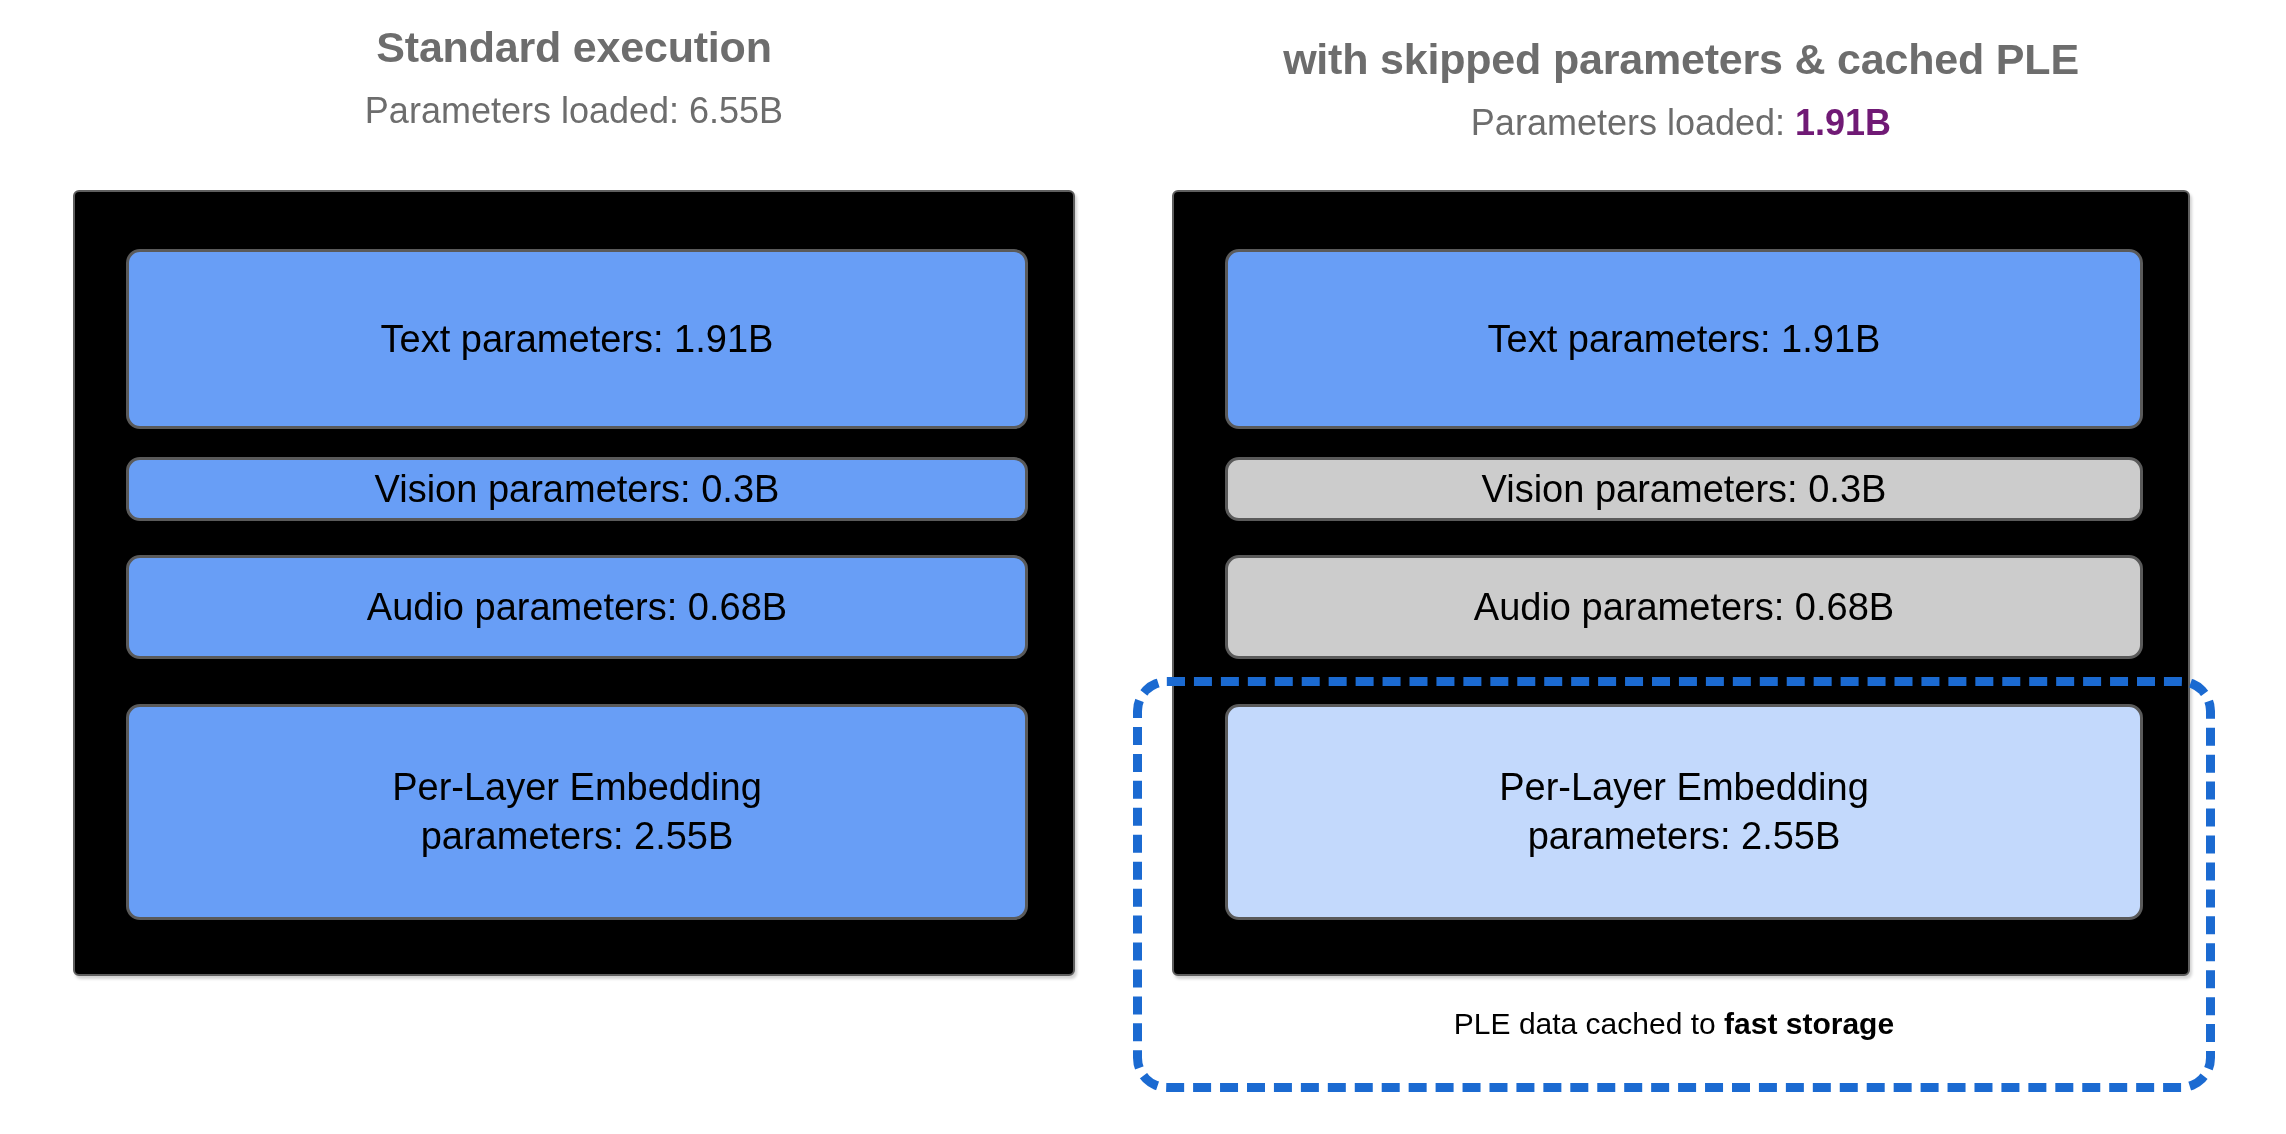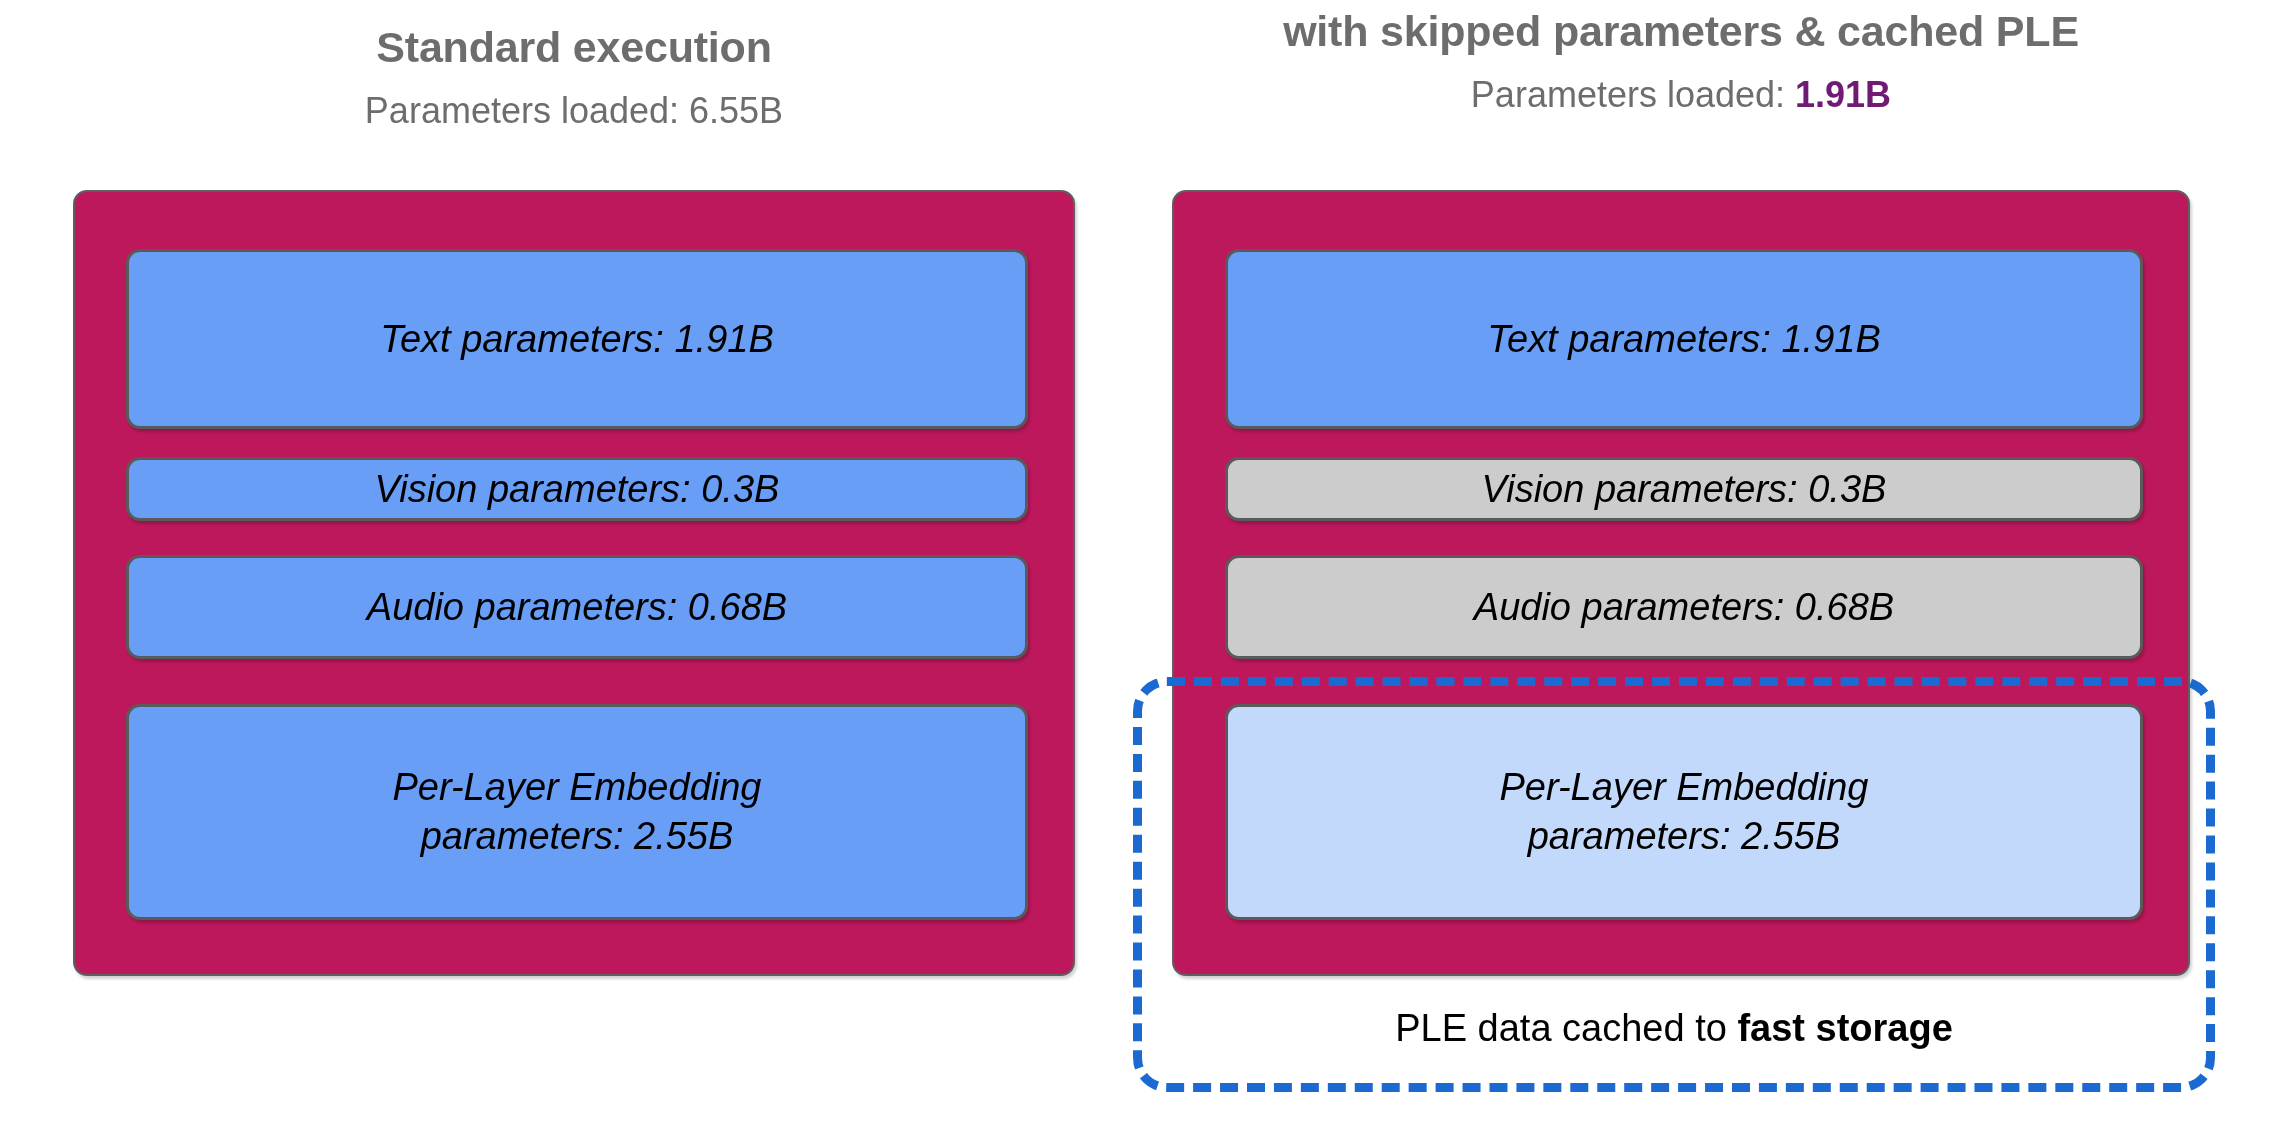--- a/index.html
+++ b/index.html
@@ -40,26 +40,25 @@
     color: #6d6d6d;
     line-height: 1.1;
     margin-top: 20px;
     white-space: nowrap;
   }
   .col-subtitle b { font-weight: bold; color: #701a75; }
 
   
   .panel {
     position: absolute;
-    background: #be185d;
+    background: #000000;
     border: 2px solid #5f5f5f;
-    border-radius: 14px;
+    border-radius: 6px;
     box-sizing: border-box;
     box-shadow: 2px 3px 3px rgba(0,0,0,0.18);
-    font-style: italic;
   }
 
   
   .pbox {
     position: absolute;
     box-sizing: border-box;
     border: 3px solid #5a5a5a;
     border-radius: 14px;
     display: flex;
     align-items: center;
@@ -80,38 +79,38 @@
     box-sizing: border-box;
     border: 9px dashed #1b6ad1;
     border-radius: 34px;
     background: transparent;
     pointer-events: none;
   }
 
   .cache-caption {
     position: absolute;
     text-align: center;
-    font-size: 38px;
+    font-size: 30px;
     color: #000000;
     line-height: 1.2;
     white-space: nowrap;
   }
   .cache-caption b { font-weight: bold; }
 </style>
 </head>
 <body>
 
 <div class="stage">
 
   <div class="col-header" style="left:73px; top:24px; width:1002px;">
     <div class="col-title">Standard execution</div>
     <div class="col-subtitle"><span>Parameters loaded: </span><span>6.55B</span></div>
   </div>
 
-  <div class="col-header" style="left:1172px; top:8px; width:1018px;">
+  <div class="col-header" style="left:1172px; top:36px; width:1018px;">
     <div class="col-title">with skipped parameters &amp; cached PLE</div>
     <div class="col-subtitle"><span>Parameters loaded: </span><b>1.91B</b></div>
   </div>
 
   <div class="panel" style="left:73px; top:190px; width:1002px; height:786px;">
 
     <div class="pbox blue" style="left:51px; top:57px; width:902px; height:180px;">
       <span>Text parameters: 1.91B</span>
     </div>
 

